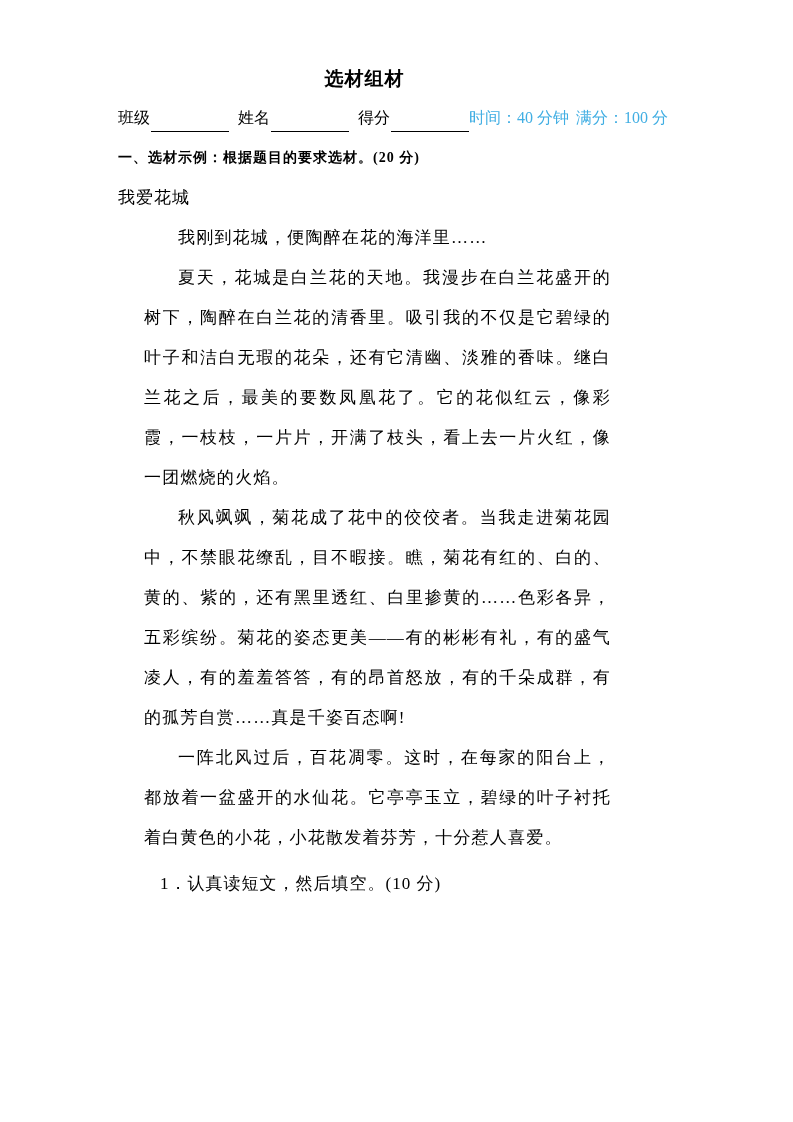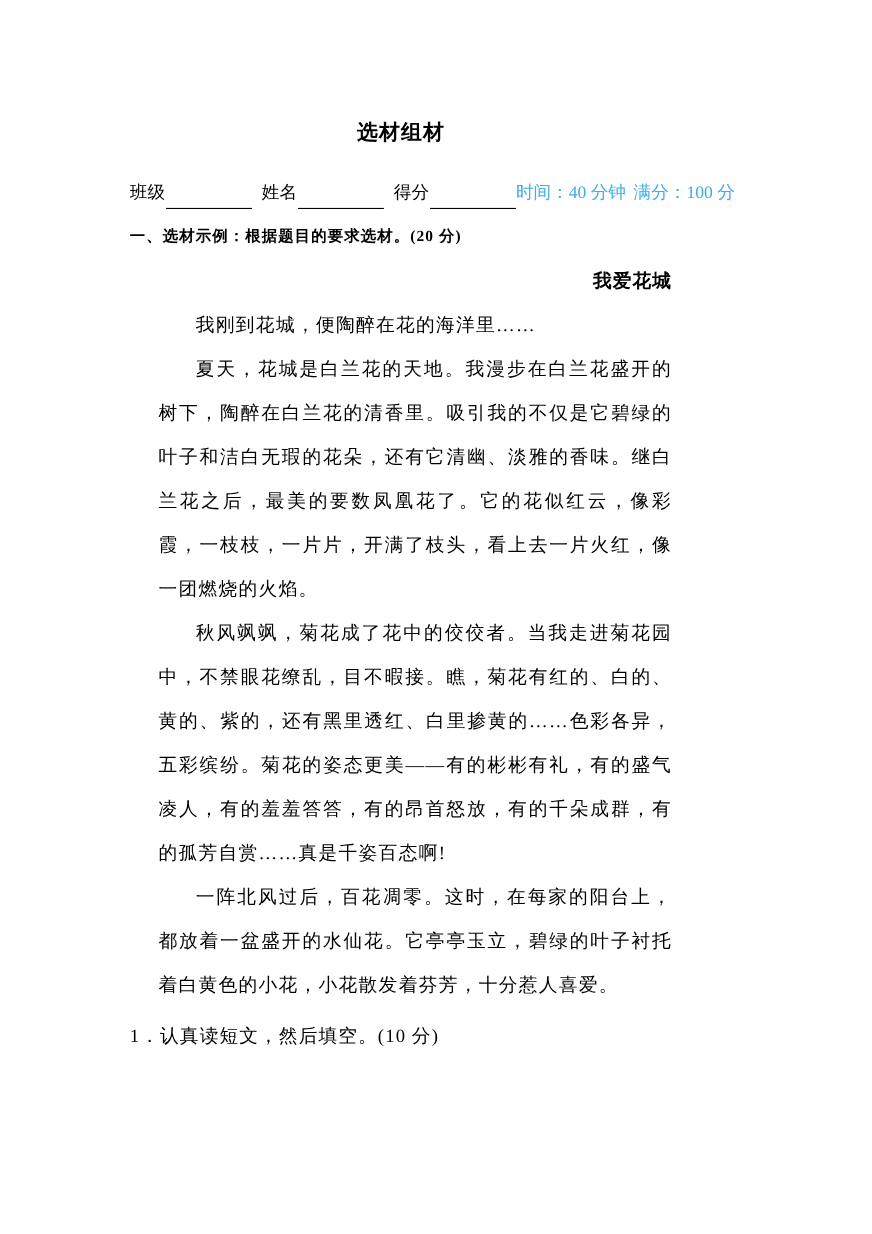--- a/index.html
+++ b/index.html
@@ -7,40 +7,40 @@
   body {
     width: 793px;
     min-height: 1122px;
     margin: 0 auto;
     font-family: "Liberation Serif", "DejaVu Serif", serif;
     color: #000000;
   }
   .page {
     width: 728px;
     min-height: 1122px;
-    padding: 106px 117px 40px 118px;
+    padding: 64px 117px 40px 118px;
     background: #ffffff;
   }
   .doc-title {
     font-size: 19px;
     font-weight: bold;
     text-align: center;
     line-height: 30px;
     letter-spacing: 1px;
   }
   .header-row {
     display: flex;
     justify-content: space-between;
     align-items: flex-end;
     margin-top: 10px;
     font-size: 16px;
     line-height: 28px;
     white-space: nowrap;
   }
-  .fields { display: flex; gap: 9px; margin-top: 16px; }
+  .fields { display: flex; gap: 9px; }
   .field { display: inline-flex; align-items: flex-end; }
   .blank {
     display: inline-block;
     width: 78px;
     height: 16px;
     border-bottom: 1px solid #000;
     margin-left: 1px;
   }
   .exam-info {
     color: var(--accent, #41aee3);
@@ -50,38 +50,39 @@
   }
   .section-heading {
     margin-top: 6px;
     font-size: 14px;
     font-weight: bold;
     line-height: 40px;
     letter-spacing: 1px;
   }
   .article-title {
     font-size: 17px;
-    font-weight: bold;
-    text-align: right;
+    font-weight: normal;
+    text-align: left;
     line-height: 40px;
     letter-spacing: 1px;
   }
   .para {
     font-size: 17px;
     line-height: 40px;
     letter-spacing: 1.2px;
     text-align: justify;
     text-indent: 2em;
     margin-left: 26px;
   }
   .question {
     margin-top: 6px;
     font-size: 17px;
     line-height: 40px;
     letter-spacing: 1px;
+    margin-left: 42px;
   }
 </style>
 </head>
 <body>
 
 <div class="page">
 
   <h1 class="doc-title">选材组材</h1>
 
   <div class="header-row">

